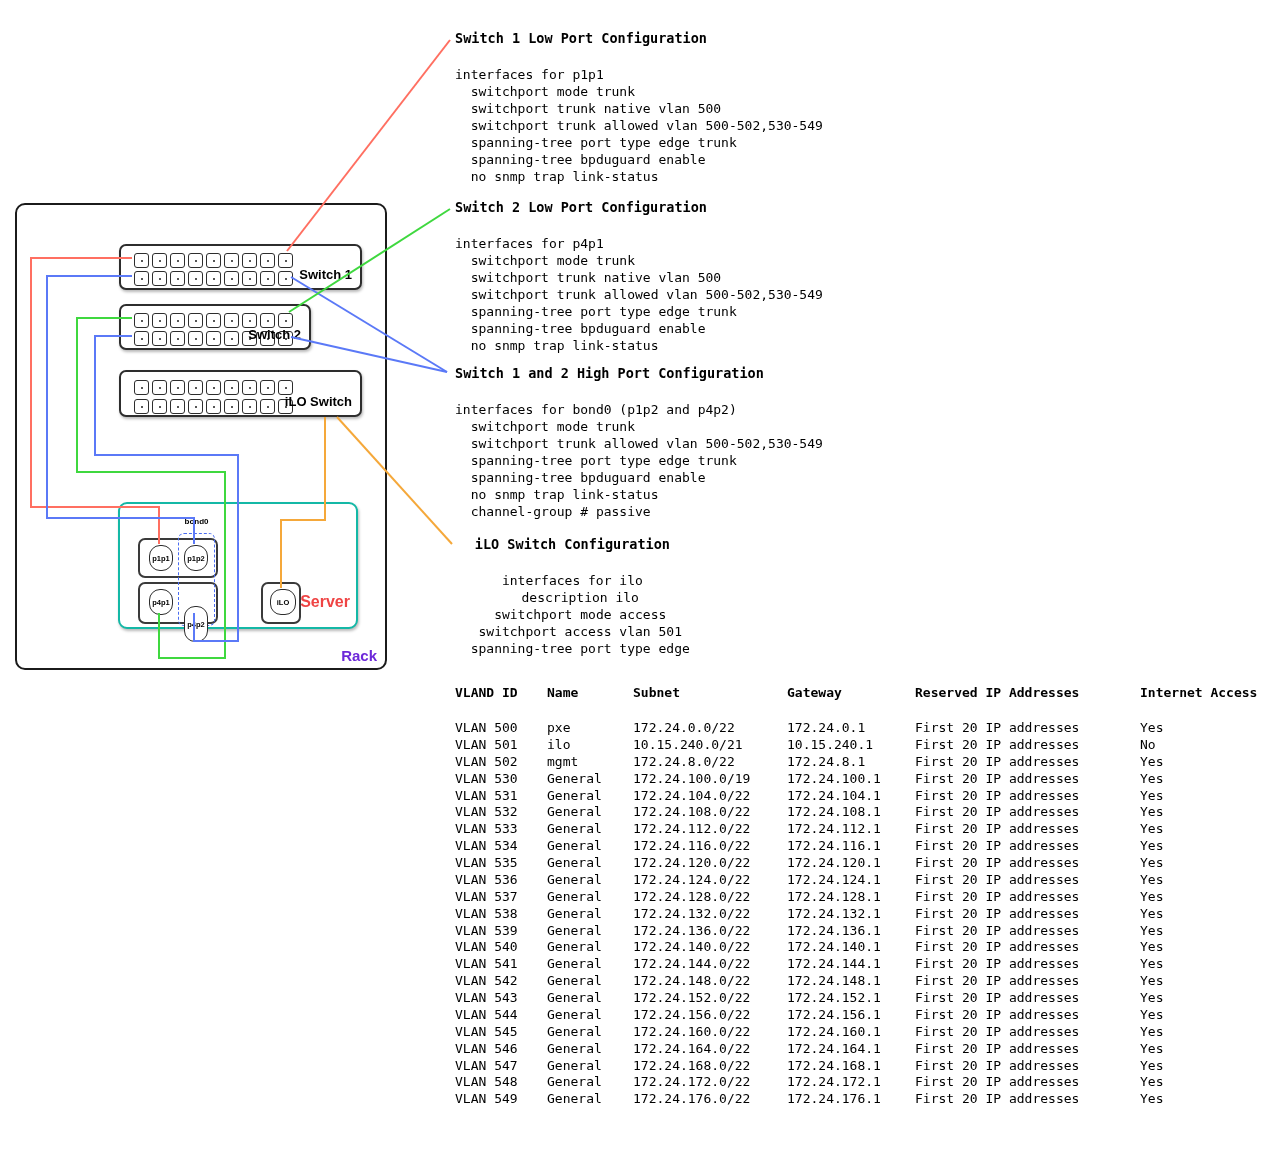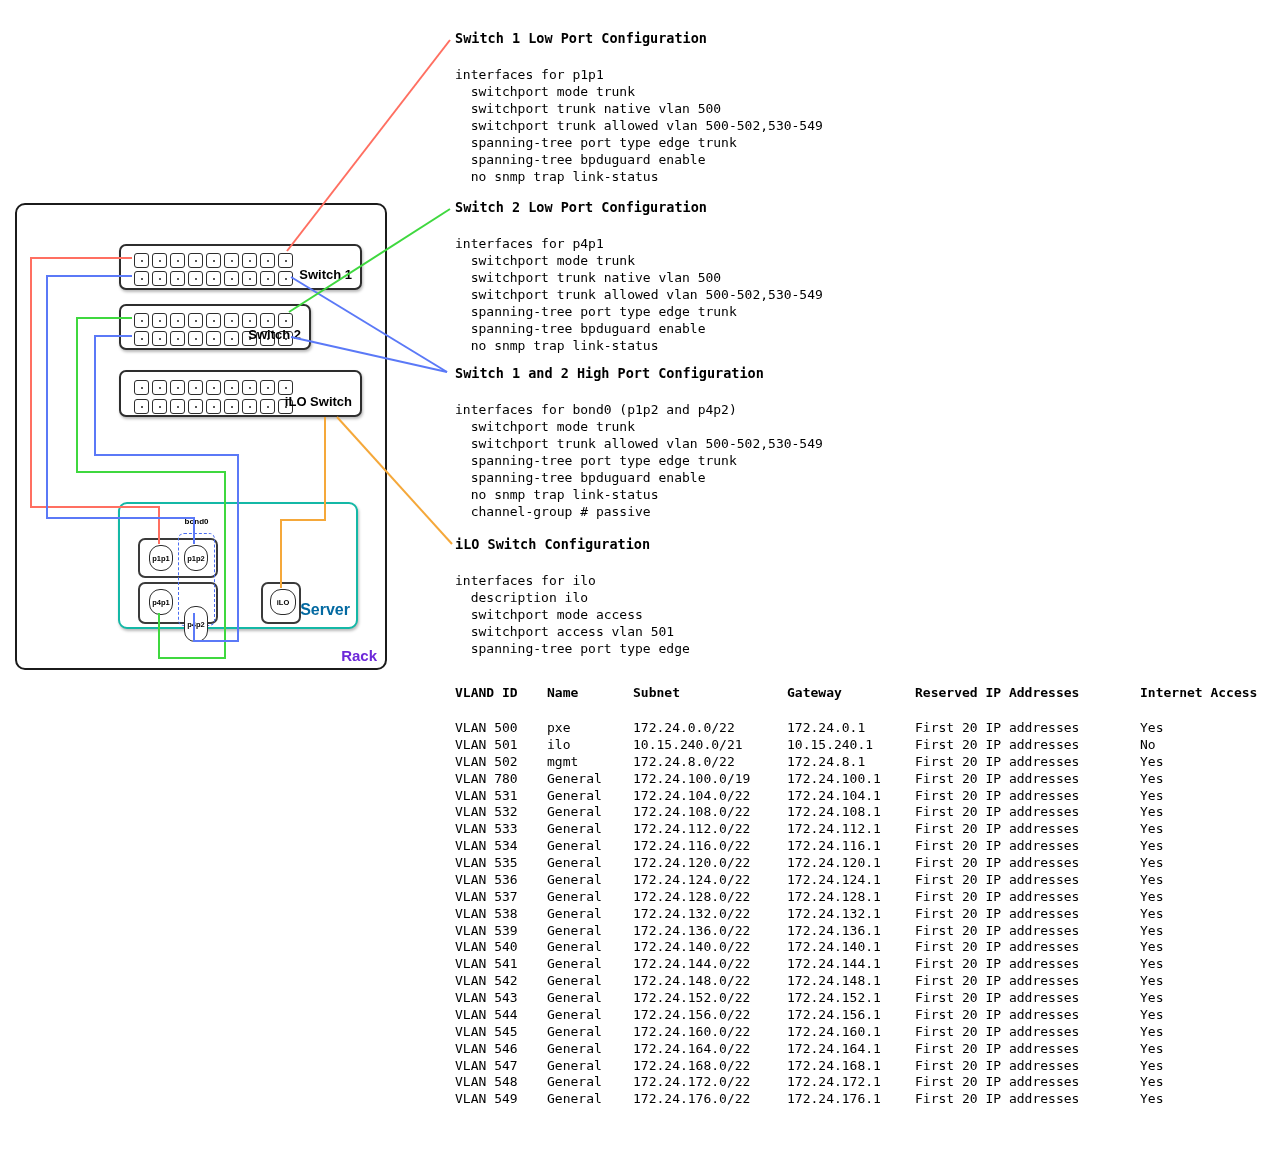--- a/index.html
+++ b/index.html
@@ -19,21 +19,21 @@
   .switch-label{position:absolute;right:8px;bottom:6px;font:bold 13px "Liberation Sans",sans-serif;color:#000;}
   .port-row{position:absolute;left:13px;display:flex;gap:3px;}
   .row1{top:7px;} .row2{top:25px;}
   #iloswitch .row1{top:8px;} #iloswitch .row2{top:27px;}
   .port{width:15px;height:15px;box-sizing:border-box;border:1.5px solid #2d2d2d;border-radius:3px;
         background:#fff;display:flex;align-items:center;justify-content:center;}
   .port::after{content:"";width:2px;height:2px;background:#555;}
 
   #server{left:118px;top:502px;width:240px;height:127px;border:2px solid #14b8a6;border-radius:9px;
           box-shadow:1px 2px 3px rgba(0,0,0,0.28);}
-  .server-label{position:absolute;right:6px;bottom:8px;font:bold 16px "Liberation Sans",sans-serif;color:#0369a1;text-align:right;}
+  .server-label{position:absolute;right:6px;bottom:16px;font:bold 16px "Liberation Sans",sans-serif;color:#ef4444;text-align:right;}
   .nicgroup{position:absolute;box-sizing:border-box;border:2px solid #3a3a3a;border-radius:7px;background:transparent;}
   #nic1{left:18px;top:34px;width:80px;height:40px;}
   #nic2{left:18px;top:78px;width:80px;height:42px;}
   #ilogroup{left:141px;top:78px;width:40px;height:42px;}
   .sport{position:absolute;box-sizing:border-box;border:1.5px solid #2d2d2d;border-radius:11px;background:#fff;
          display:flex;align-items:center;justify-content:center;
          font:bold 7.5px "Liberation Sans",sans-serif;color:#000;}
   #p1p1{left:29px;top:41px;width:24px;height:26px;}
   #p1p2{left:64px;top:41px;width:24px;height:26px;}
   #p4p1{left:29px;top:85px;width:24px;height:26px;}
@@ -44,21 +44,21 @@
   #bondlabel{position:absolute;left:58px;top:13px;width:37px;text-align:center;
              font:bold 8px "Liberation Sans",sans-serif;color:#000;}
 
   
   #wires{position:absolute;left:0;top:0;width:1287px;height:720px;pointer-events:none;}
 
   
   .cfg{position:absolute;left:455px;color:#000;}
   .cfg-title{font:bold 13.5px "DejaVu Sans Mono",monospace;line-height:14px;white-space:pre;}
   .cfg-body{margin-top:21px;font:13px "DejaVu Sans Mono",monospace;line-height:17px;white-space:pre;}
-  #cfg1{top:31px;} #cfg2{top:200px;} #cfg3{top:366px;} #cfg4{top:537px;}
+  #cfg1{top:31px;} #cfg2{top:200px;} #cfg3{top:366px;} #cfg4{top:537px;text-align:center;}
 
   
   #vlan-table{position:absolute;left:455px;top:686px;color:#000;}
   .thead,.trow{display:grid;grid-template-columns:92px 86px 154px 128px 225px 130px;}
   .thead{font:bold 13px "DejaVu Sans Mono",monospace;line-height:14px;}
   .tbody{margin-top:20px;}
   .trow{font:13px "DejaVu Sans Mono",monospace;line-height:16.87px;white-space:pre;}
 </style>
 </head>
 <body>
@@ -222,21 +222,21 @@
       <div>Name</div>
       <div>Subnet</div>
       <div>Gateway</div>
       <div>Reserved IP Addresses</div>
       <div>Internet Access</div>
     </div>
     <div class="tbody">
         <div class="trow"><div>VLAN 500</div><div>pxe</div><div>172.24.0.0/22</div><div>172.24.0.1</div><div>First 20 IP addresses</div><div>Yes</div></div>
         <div class="trow"><div>VLAN 501</div><div>ilo</div><div>10.15.240.0/21</div><div>10.15.240.1</div><div>First 20 IP addresses</div><div>No</div></div>
         <div class="trow"><div>VLAN 502</div><div>mgmt</div><div>172.24.8.0/22</div><div>172.24.8.1</div><div>First 20 IP addresses</div><div>Yes</div></div>
-        <div class="trow"><div>VLAN 780</div><div>General</div><div>172.24.100.0/19</div><div>172.24.100.1</div><div>First 20 IP addresses</div><div>Yes</div></div>
+        <div class="trow"><div>VLAN 530</div><div>General</div><div>172.24.100.0/19</div><div>172.24.100.1</div><div>First 20 IP addresses</div><div>Yes</div></div>
         <div class="trow"><div>VLAN 531</div><div>General</div><div>172.24.104.0/22</div><div>172.24.104.1</div><div>First 20 IP addresses</div><div>Yes</div></div>
         <div class="trow"><div>VLAN 532</div><div>General</div><div>172.24.108.0/22</div><div>172.24.108.1</div><div>First 20 IP addresses</div><div>Yes</div></div>
         <div class="trow"><div>VLAN 533</div><div>General</div><div>172.24.112.0/22</div><div>172.24.112.1</div><div>First 20 IP addresses</div><div>Yes</div></div>
         <div class="trow"><div>VLAN 534</div><div>General</div><div>172.24.116.0/22</div><div>172.24.116.1</div><div>First 20 IP addresses</div><div>Yes</div></div>
         <div class="trow"><div>VLAN 535</div><div>General</div><div>172.24.120.0/22</div><div>172.24.120.1</div><div>First 20 IP addresses</div><div>Yes</div></div>
         <div class="trow"><div>VLAN 536</div><div>General</div><div>172.24.124.0/22</div><div>172.24.124.1</div><div>First 20 IP addresses</div><div>Yes</div></div>
         <div class="trow"><div>VLAN 537</div><div>General</div><div>172.24.128.0/22</div><div>172.24.128.1</div><div>First 20 IP addresses</div><div>Yes</div></div>
         <div class="trow"><div>VLAN 538</div><div>General</div><div>172.24.132.0/22</div><div>172.24.132.1</div><div>First 20 IP addresses</div><div>Yes</div></div>
         <div class="trow"><div>VLAN 539</div><div>General</div><div>172.24.136.0/22</div><div>172.24.136.1</div><div>First 20 IP addresses</div><div>Yes</div></div>
         <div class="trow"><div>VLAN 540</div><div>General</div><div>172.24.140.0/22</div><div>172.24.140.1</div><div>First 20 IP addresses</div><div>Yes</div></div>

